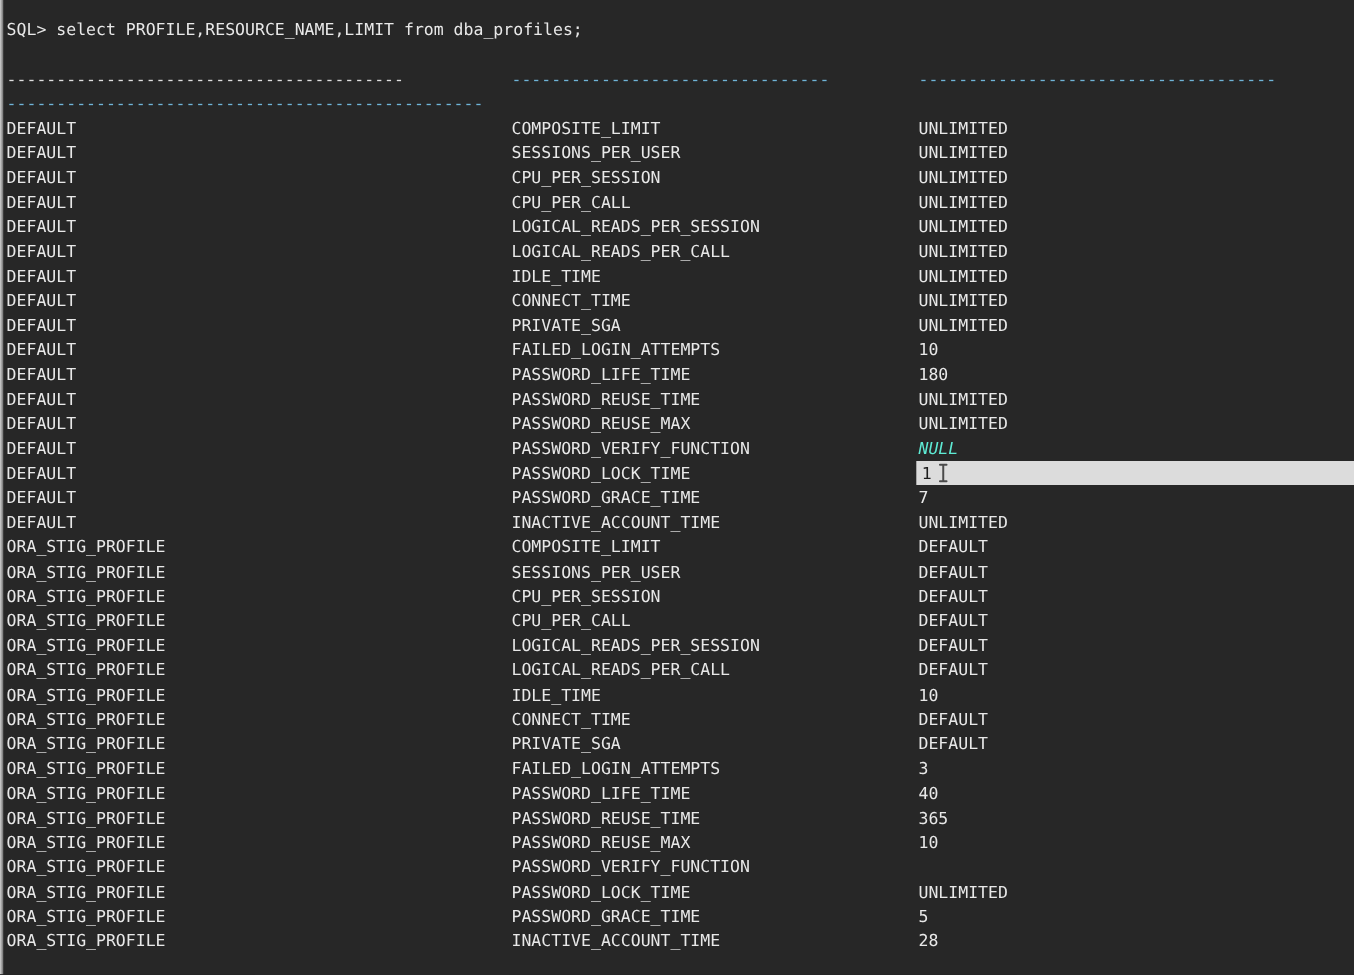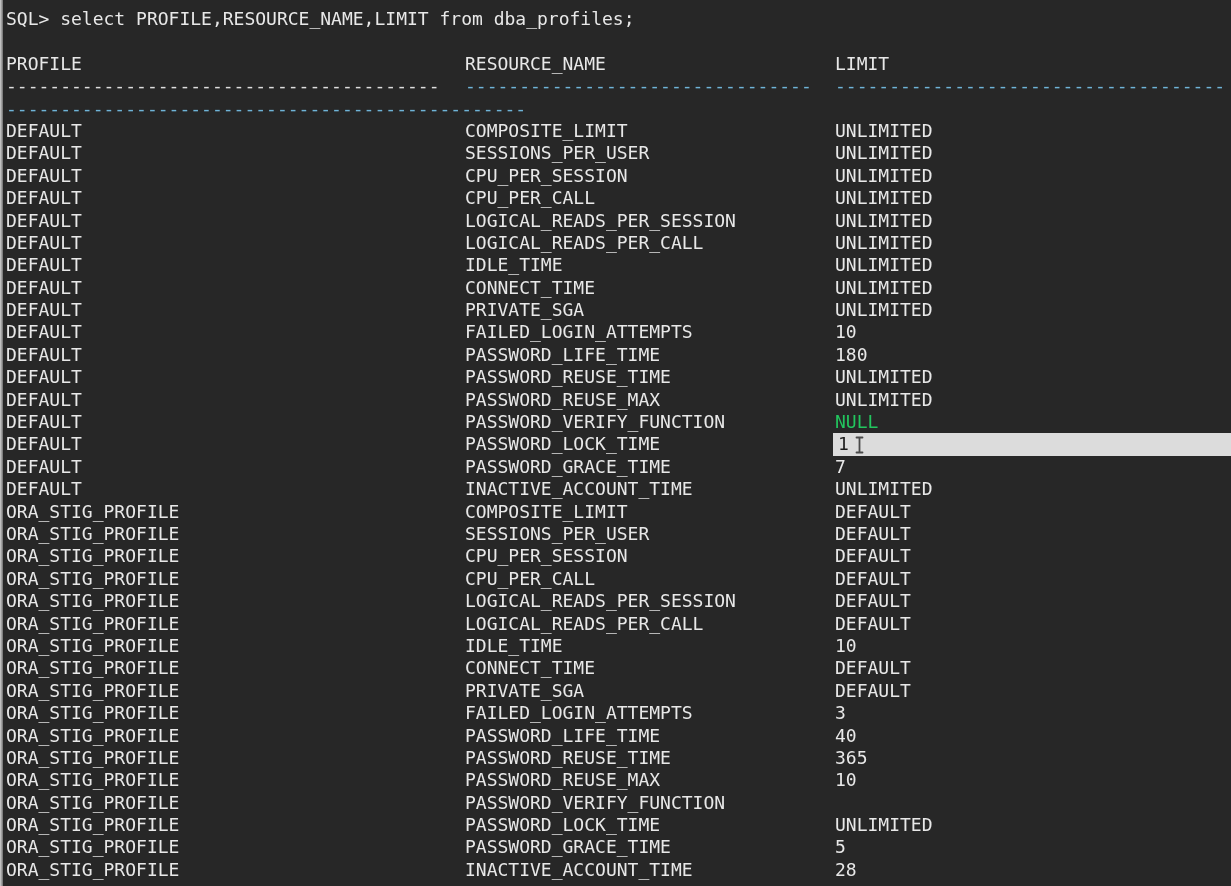--- a/index.html
+++ b/index.html
@@ -7,46 +7,46 @@
     padding: 0;
     background: #272727;
   }
   .terminal {
     position: relative;
     width: 1231px;
     height: 886px;
     background: #272727;
     overflow: hidden;
     font-family: "DejaVu Sans Mono", "Liberation Mono", monospace;
-    font-size: 18px;
+    font-size: 15px;
     line-height: 22.4px;
     color: #e8e8e8;
     box-sizing: border-box;
-    padding-top: 8px;
+    padding-top: 16px;
   }
   .edge {
     position: absolute;
     left: 0; top: 0; bottom: 0;
     width: 3px;
     background: linear-gradient(to right, #d2d2d2, #6e6e6e);
     z-index: 5;
   }
   .line {
     position: relative;
     height: 22.4px;
     white-space: pre;
     overflow: hidden;
   }
   .c { position: absolute; top: 0; }
   .col-p { left: 6px; }
   .col-r { left: 465px; }
   .col-l { left: 835px; }
   .dash-white { color: #dedede; }
   .dash-cyan  { color: #6fb4d8; }
-  .null-val   { color: #22c55e; }
+  .null-val   { color: #5eead4; font-style: italic; }
   .hl {
     position: absolute;
     left: 833px;
     right: 0;
     top: 0;
     height: 22.4px;
     background: #dcdcdc;
     color: #1c1c1c;
     display: flex;
     align-items: center;
@@ -59,25 +59,20 @@
 
 <div class="terminal">
   <div class="edge"></div>
 
   <div class="line">
     <span class="c col-p">SQL&gt; select PROFILE,RESOURCE_NAME,LIMIT from dba_profiles;</span>
   </div>
 
   <div class="line"></div>
 
-  <div class="line">
-    <span class="c col-p">PROFILE</span>
-    <span class="c col-r">RESOURCE_NAME</span>
-    <span class="c col-l">LIMIT</span>
-  </div>
 
   <div class="line">
     <span class="c col-p dash-white">----------------------------------------</span>
     <span class="c col-r dash-cyan">--------------------------------</span>
     <span class="c col-l dash-cyan">------------------------------------</span>
   </div>
 
   <div class="line">
     <span class="c col-p dash-cyan">------------------------------------------------</span>
   </div>

